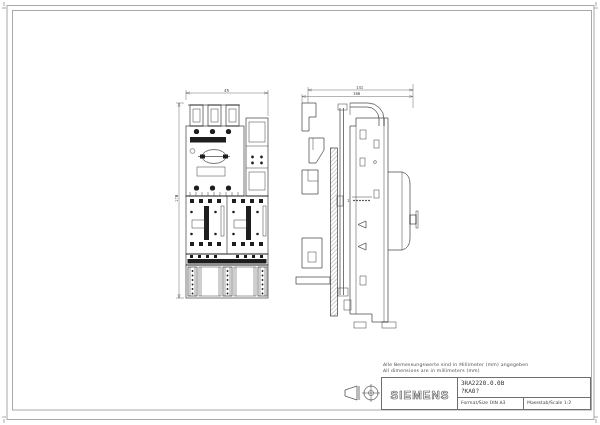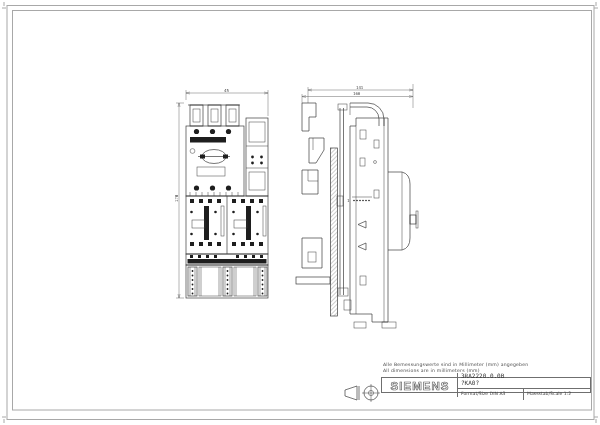--- a/index.html
+++ b/index.html
@@ -12,22 +12,22 @@
   .lnt{stroke:#3c3c3c;fill:none;stroke-width:.5;}
   .fd{fill:#1e1e1e;stroke:none;}
   .fw{fill:#ffffff;stroke:#3c3c3c;stroke-width:.7;}
   .frame{fill:none;stroke:#a8a8a8;stroke-width:1;}
   .dimln{stroke:#6b6b6b;fill:none;stroke-width:.5;}
   text.dim{font:4px "DejaVu Sans Mono",monospace;fill:#444;}
   
   .notes{left:383px;top:362px;width:215px;color:#4a4a4a;
          font:4.6px/5.6px "DejaVu Sans",sans-serif;letter-spacing:.2px;}
   
-  .tblock{left:381px;top:377px;width:210px;height:16px;border:1px solid #6f6f6f;
-          display:flex;background:#fff;box-sizing:border-box;align-items:center;}
+  .tblock{left:381px;top:377px;width:210px;height:33px;border:1px solid #6f6f6f;
+          display:flex;background:#fff;box-sizing:border-box;}
   .tb-left{width:75px;border-right:1px solid #6f6f6f;display:flex;
            align-items:center;justify-content:center;}
   .tb-right{flex:1;display:flex;flex-direction:column;}
   .tb-prod{flex:1;padding:1px 3px;border-bottom:1px solid #6f6f6f;
            font:6px/7.5px "DejaVu Sans Mono",monospace;color:#333;}
   .tb-row{height:11px;display:flex;font:4.6px/10px "DejaVu Sans",sans-serif;color:#444;}
   .tb-fmt{width:62px;border-right:1px solid #6f6f6f;padding-left:3px;}
   .tb-scale{flex:1;padding-left:3px;}
   .projsym{left:342px;top:383px;}
 </style>

